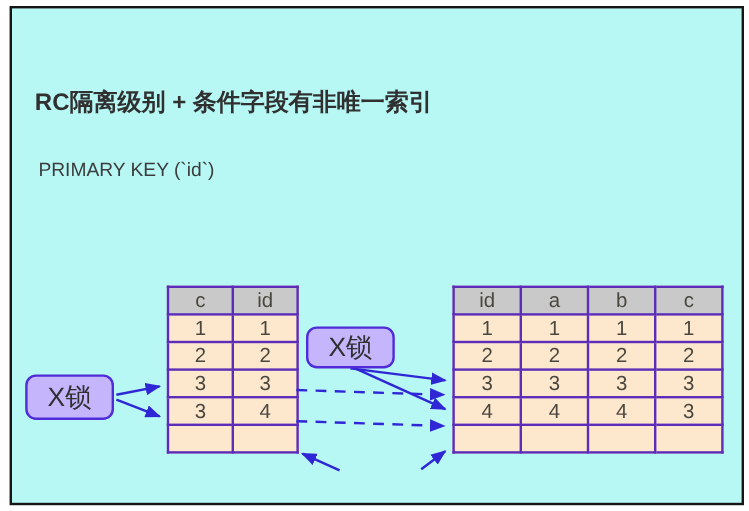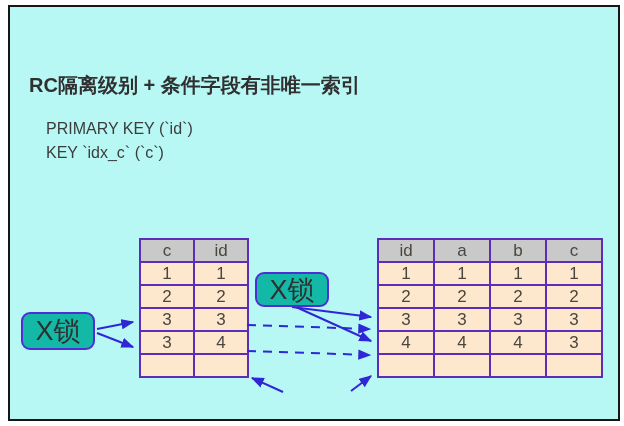--- a/index.html
+++ b/index.html
@@ -13,50 +13,49 @@
     --ink:#3c3c3c;
     --tink:#4a473f;
     --red:#e32222;
   }
   html,body{margin:0;padding:0;background:#fff;}
   body{font-family:"Liberation Sans","DejaVu Sans",sans-serif;}
   .stage{position:relative;width:624px;height:426px;background:#fff;overflow:hidden;}
   .frame{position:absolute;left:8px;top:5px;width:612px;height:416px;box-sizing:border-box;
          background:var(--cyan);border:2px solid var(--frame);}
   .title{position:absolute;left:29px;top:72px;font-size:20px;font-weight:bold;color:#303030;white-space:nowrap;}
-  .schema{position:absolute;left:32px;top:117px;font-size:16px;line-height:24px;color:var(--ink);white-space:nowrap;margin-left:14px;}
+  .schema{position:absolute;left:32px;top:131px;font-size:16px;line-height:24px;color:var(--ink);white-space:nowrap;}
   .schema .red{color:var(--red);}
   table.tbl{position:absolute;border-collapse:collapse;table-layout:fixed;background:var(--cell);}
   table.tbl th,table.tbl td{border:2px solid var(--grid);padding:0;height:21px;text-align:center;
          vertical-align:middle;font-size:17px;font-weight:normal;color:var(--tink);}
   table.tbl th{background:var(--hdr);}
   table.tbl td{background:var(--cell);}
   .tbl-left{left:139px;top:238px;width:110px;}
   .tbl-right{left:377px;top:238px;width:226px;}
-  .lockbox{position:absolute;box-sizing:border-box;background:#14b8a6;border:2px solid var(--boxb);
+  .lockbox{position:absolute;box-sizing:border-box;background:#c4b5fd;border:2px solid var(--boxb);
          border-radius:9px;display:flex;align-items:center;justify-content:center;
-         font-size:27px;color:#303030;}
+         font-size:22px;color:#303030;}
   .box-xlock-left{left:21px;top:312px;width:74px;height:38px;}
   .box-xlock-mid{left:255px;top:272px;width:74px;height:35px;}
   .box-nolock{left:277px;top:380px;width:74px;height:34px;}
   svg.overlay{position:absolute;left:0;top:0;width:624px;height:426px;pointer-events:none;}
   svg .ar{stroke:var(--arrow);stroke-width:2;fill:none;}
   svg .dash{stroke-dasharray:9 7;}
 </style>
 </head>
 <body>
 
 <div class="stage">
   <div class="frame"></div>
 
   <div class="title">RC隔离级别 + 条件字段有非唯一索引</div>
 
   <div class="schema">
     <div>PRIMARY KEY (`id`)</div>
-    <div>KEY `idx_c` (`c`)</div>
   </div>
 
   <table class="tbl tbl-left">
     <tbody>
         <tr>
       <th>c</th>
       <th>id</th>
     </tr>
     <tr>
       <td>1</td>

